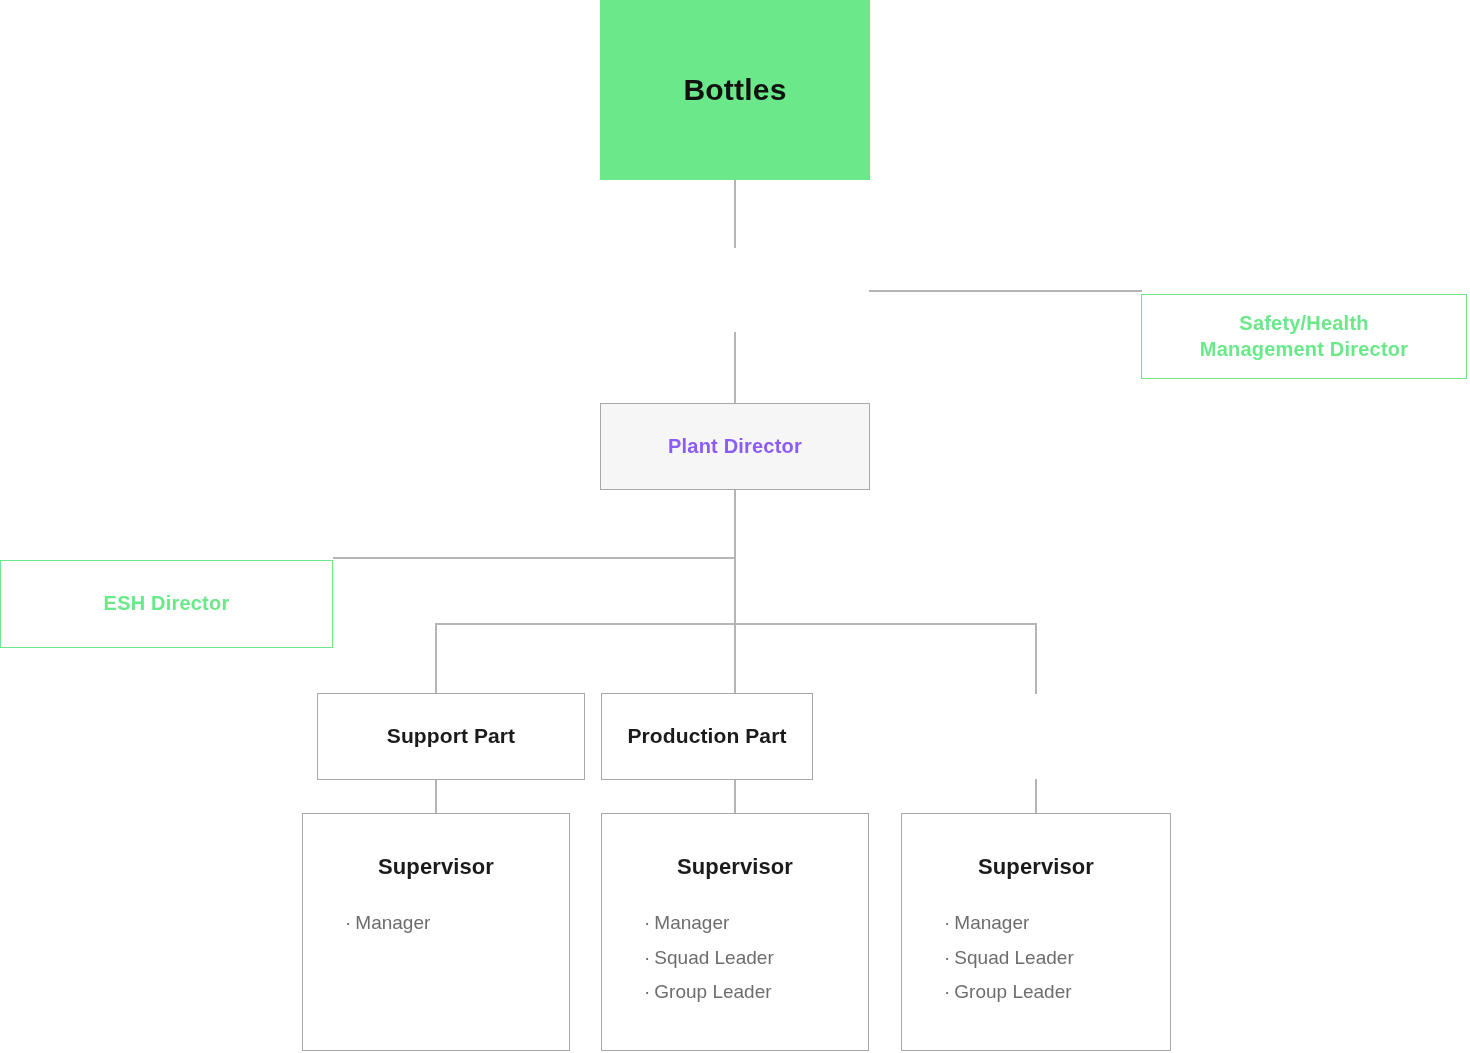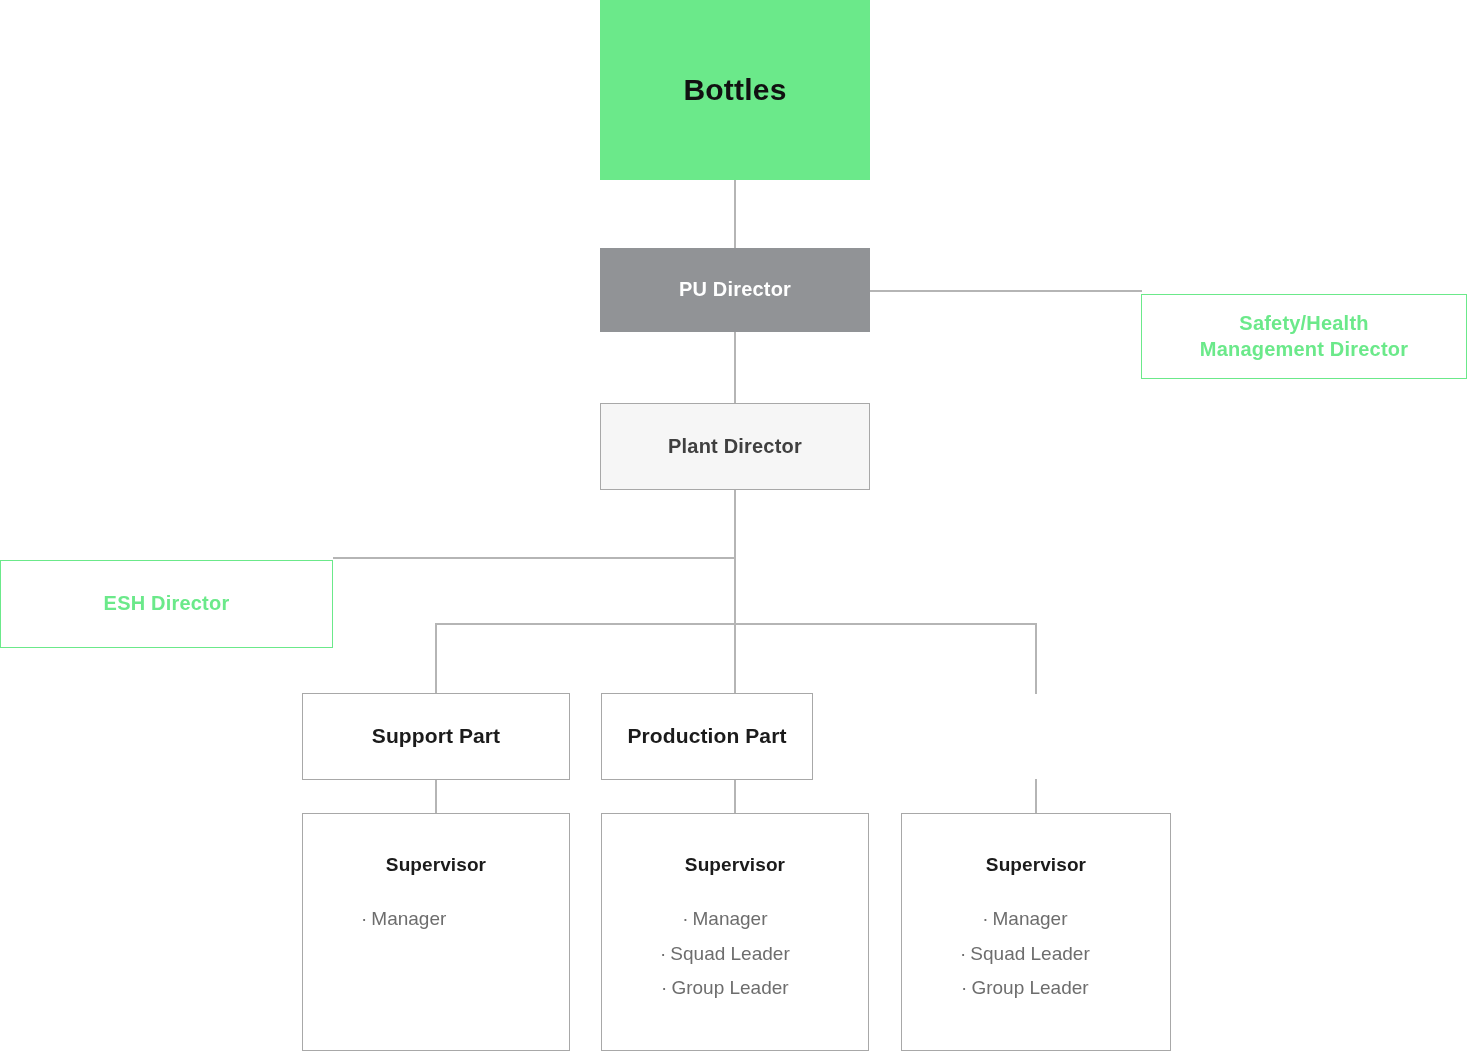--- a/index.html
+++ b/index.html
@@ -46,21 +46,21 @@
     color: #ffffff;
     font-size: 20px;
     font-weight: bold;
     letter-spacing: 0.2px;
   }
 
   
   .node-light {
     background: #f6f6f6;
     border: 1px solid #a8a8a8;
-    color: #404040;
+    color: #8b5cf6;
     font-size: 20px;
     font-weight: bold;
     letter-spacing: 0.2px;
   }
 
   
   .node-outline-green {
     background: #ffffff;
     border: 1.5px solid #6BE98A;
     color: #6BE98A;
@@ -85,31 +85,31 @@
     position: absolute;
     box-sizing: border-box;
     background: #ffffff;
     border: 1px solid #a8a8a8;
     display: flex;
     flex-direction: column;
     align-items: center;
     padding-top: 40px;
   }
   .card-title {
-    font-size: 19px;
+    font-size: 22px;
     font-weight: bold;
     color: #1b1b1b;
     letter-spacing: 0.1px;
     margin-bottom: 26px;
     text-align: center;
   }
   .card-list {
     align-self: flex-start;
-    margin-left: 58px;
-    text-align: center;
+    margin-left: 42px;
+    text-align: left;
   }
   .card-list-item {
     font-size: 19px;
     color: #6d6d6d;
     line-height: 1.82;
     white-space: nowrap;
   }
   .card-list-item .bullet {
     margin-right: 4px;
   }
@@ -148,38 +148,35 @@
   <div class="conn conn-v" style="left:1035px; top:623px; height:71px;"></div>
 
   <div class="conn conn-v" style="left:435px; top:779px; height:35px;"></div>
   <div class="conn conn-v" style="left:734px; top:779px; height:35px;"></div>
   <div class="conn conn-v" style="left:1035px; top:779px; height:35px;"></div>
 
   <div class="node node-root" style="left:600px; top:0px; width:270px; height:180px;">
     <span class="line-title">Bottles</span>
   </div>
 
-  <div class="node node-grey" style="left:600px; top:248px; width:270px; height:84px;">
-    <span class="line-title">PU Director</span>
-  </div>
 
   <div class="node node-outline-green" style="left:1141px; top:248px; width:326px; height:85px;">
     <span class="line-title">Safety/Health</span>
     <span class="line-title">Management Director</span>
   </div>
 
   <div class="node node-light" style="left:600px; top:403px; width:270px; height:87px;">
     <span class="line-title">Plant Director</span>
   </div>
 
   <div class="node node-outline-green" style="left:0px; top:514px; width:333px; height:88px;">
     <span class="line-title">ESH Director</span>
   </div>
 
-  <div class="node node-outline" style="left:302px; top:693px; width:268px; height:87px;">
+  <div class="node node-outline" style="left:317px; top:693px; width:268px; height:87px;">
     <span class="line-title">Support Part</span>
   </div>
 
   <div class="node node-outline" style="left:601px; top:693px; width:212px; height:87px;">
     <span class="line-title">Production Part</span>
   </div>
 
 
   <div class="node-card" style="left:302px; top:813px; width:268px; height:238px;">
     <div class="card-title">Supervisor</div>

